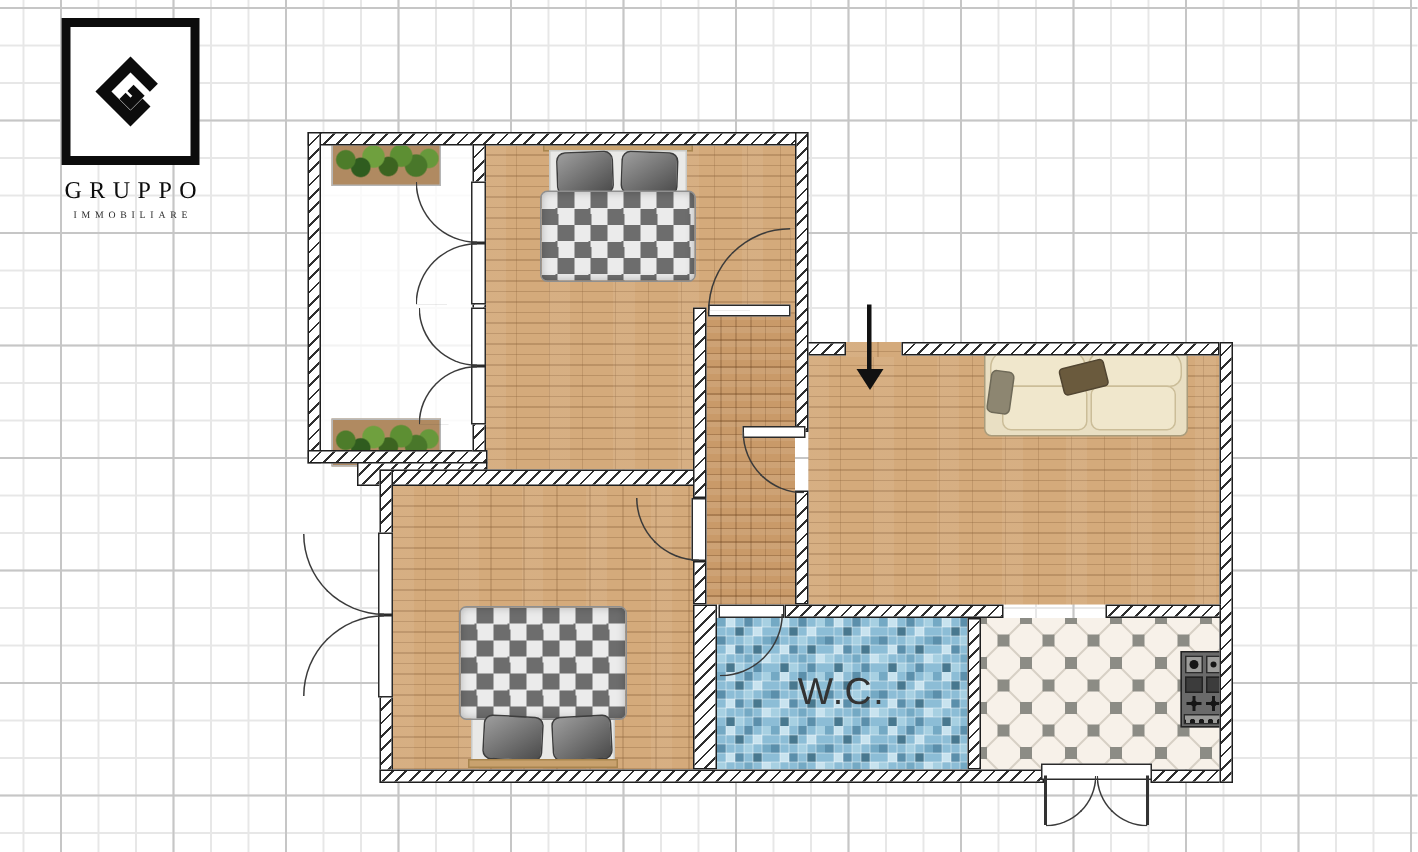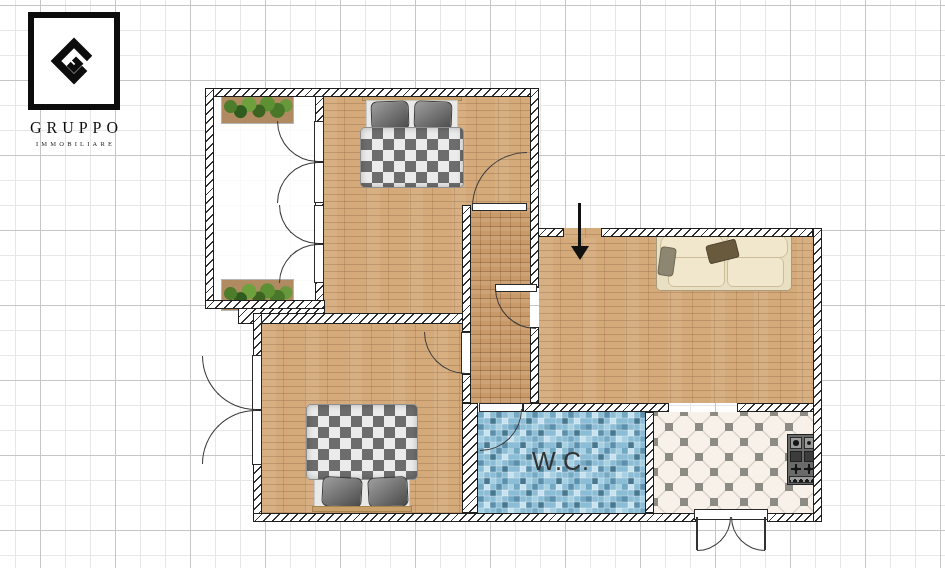--- a/index.html
+++ b/index.html
@@ -79,21 +79,21 @@
       linear-gradient(#161616,#161616) 50% 50%/100% 2px no-repeat,
       linear-gradient(#161616,#161616) 50% 50%/2px 100% no-repeat;}
   .stove-knobs{position:absolute;background-color:#9a9a98;border:1px solid #2c2c2c;box-sizing:border-box;
       background-image:radial-gradient(circle,#191919 0 1.6px,transparent 2px);
       background-size:6px 6px;background-position:2px 1px;}
   
   .arrow-line{position:absolute;background:#111;}
   .arrow-head{position:absolute;width:0;height:0;border-left:9px solid transparent;border-right:9px solid transparent;border-top:14px solid #111;}
   
   .wc-label{position:absolute;color:#333;font-size:25px;letter-spacing:1px;font-family:"Liberation Sans",sans-serif;}
-  .brand{position:absolute;left:18px;top:12px;width:112px;text-align:center;color:#0c0c0c;}
+  .brand{position:absolute;left:31px;top:12px;width:112px;text-align:center;color:#0c0c0c;}
   .brand-box{width:80px;height:86px;margin:0 auto;border:6px solid #0c0c0c;background:#fff;display:flex;align-items:center;justify-content:center;}
   .brand-name{margin-top:9px;font-family:"Liberation Serif",serif;font-size:16px;letter-spacing:5px;text-indent:5px;}
   .brand-tag{margin-top:3px;font-family:"Liberation Serif",serif;font-size:6.5px;letter-spacing:3.2px;text-indent:3.2px;color:#2b2b2b;}
 </style>
 </head>
 <body>
 
 <svg width="0" height="0" style="position:absolute">
   <defs>
     <pattern id="kt" width="30" height="30" patternUnits="userSpaceOnUse">

